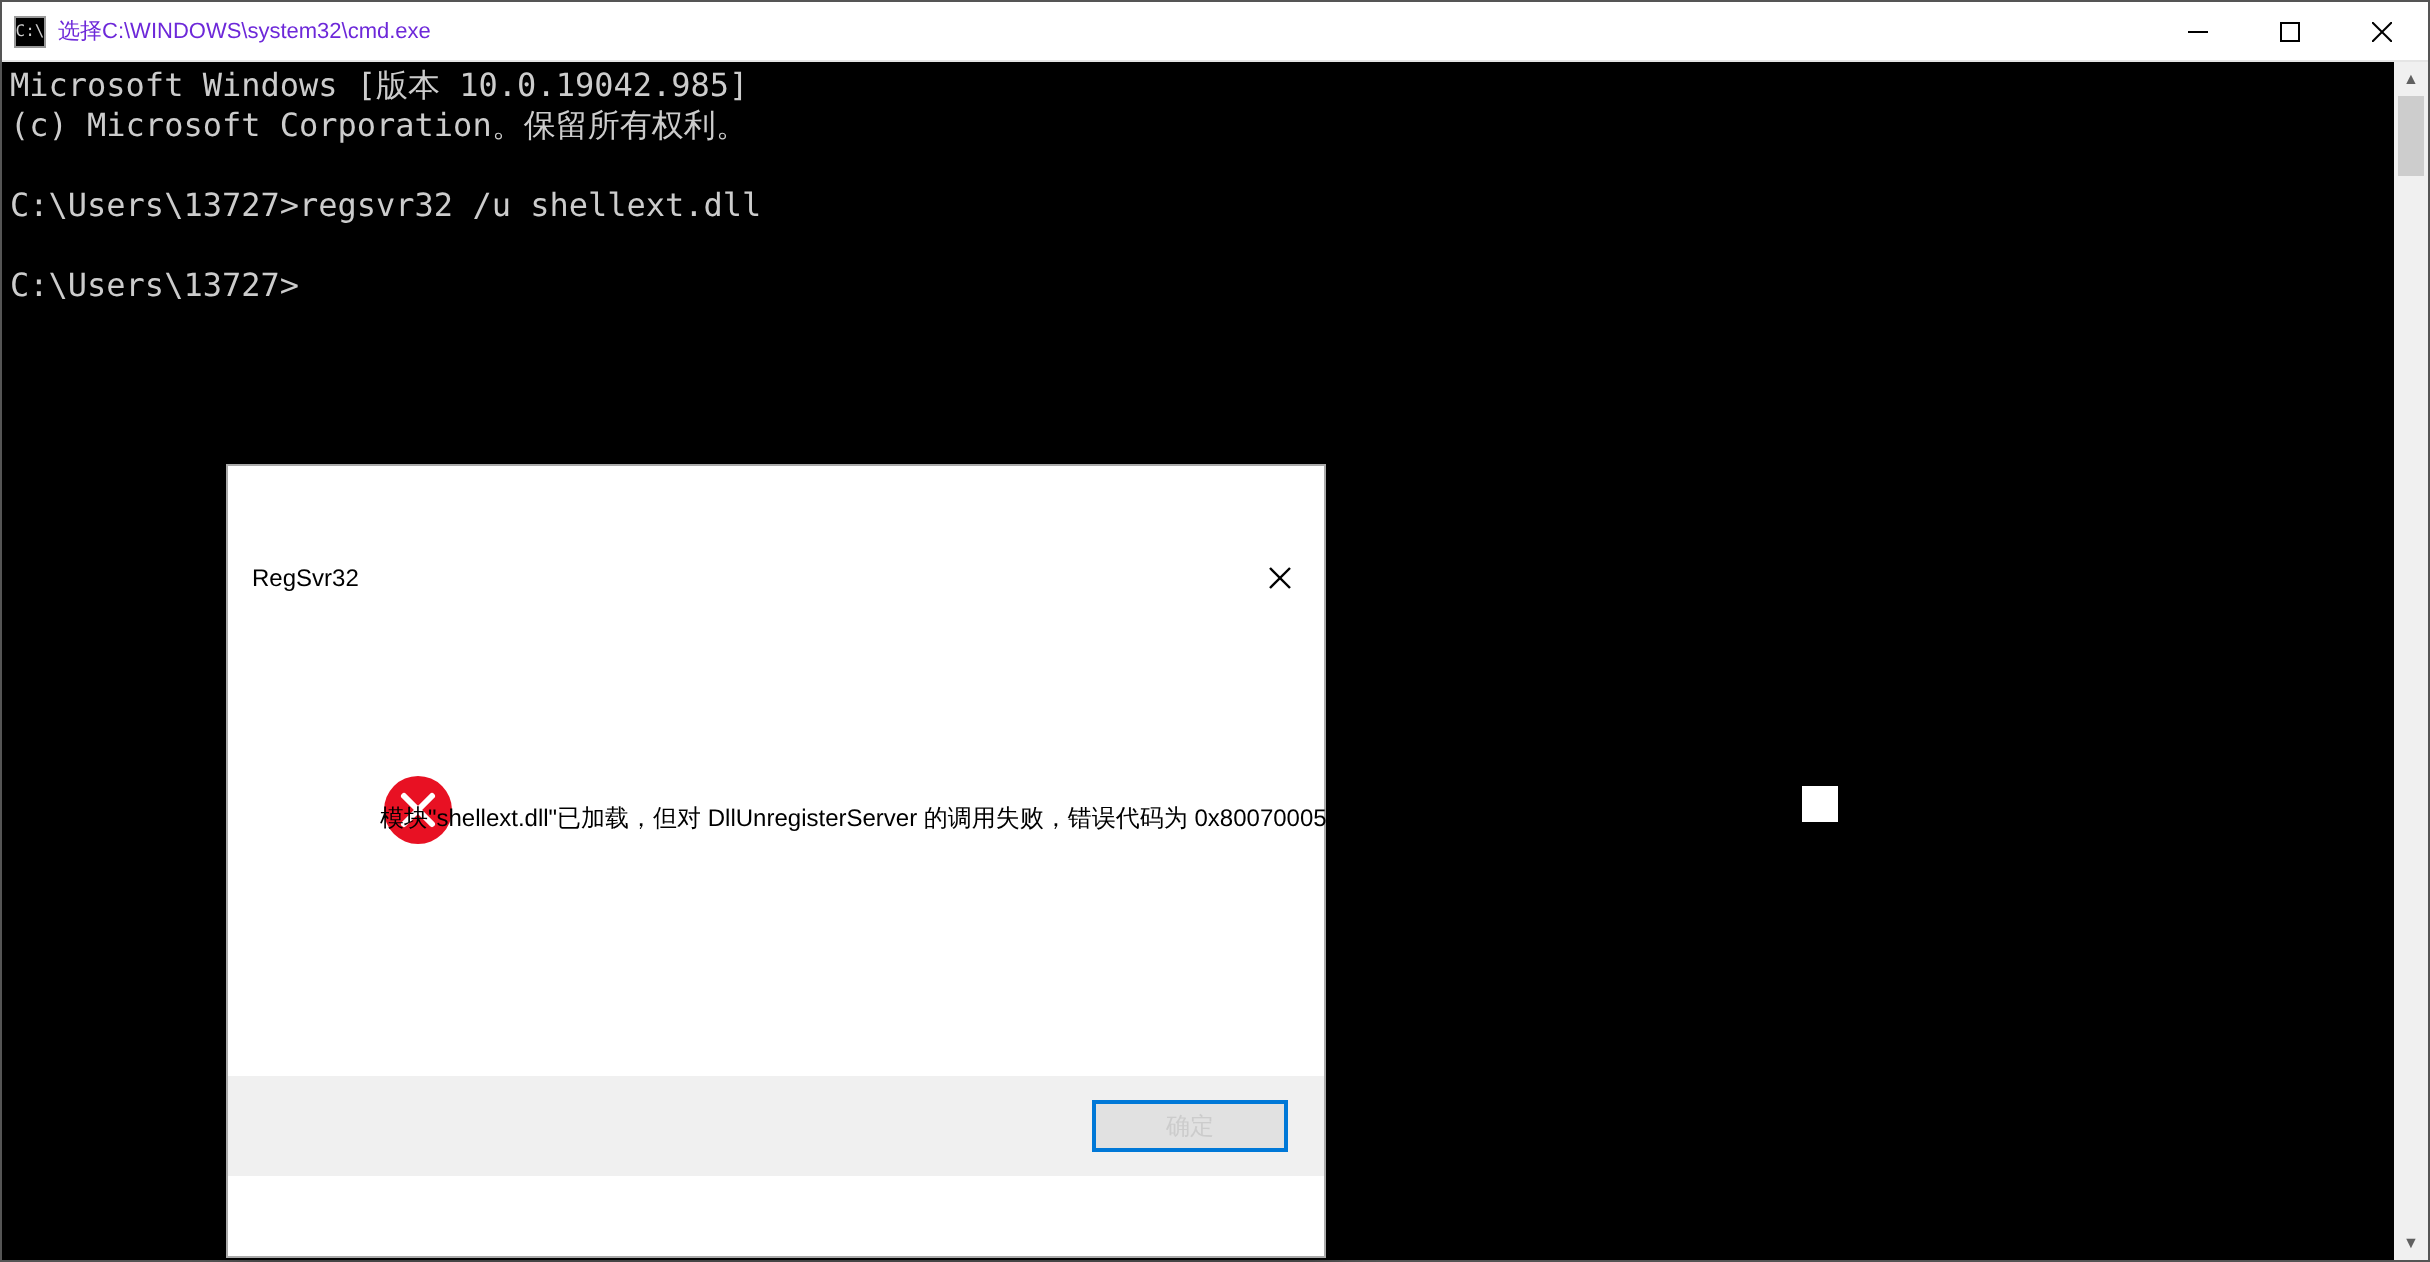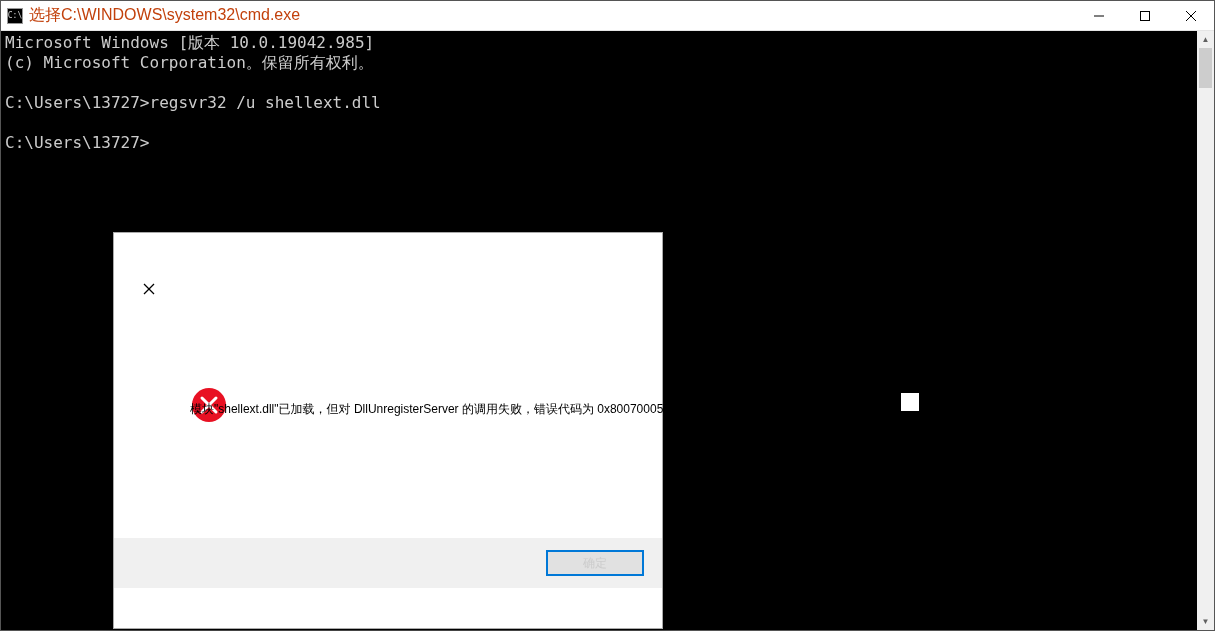--- a/index.html
+++ b/index.html
@@ -37,22 +37,22 @@
       border: 1px solid #999;
       display: flex;
       align-items: center;
       justify-content: center;
       margin-right: 6px;
       font-size: 8px;
       color: #ccc;
       font-family: monospace;
     }
     .titlebar-title {
-      font-size: 16px;
-      color: #c2410c;
+      font-size: 11px;
+      color: #6d28d9;
       flex: 1;
     }
     .titlebar-controls {
       display: flex;
       height: 100%;
     }
     .titlebar-btn {
       width: 46px;
       height: 100%;
       display: flex;
@@ -213,20 +213,21 @@
     <div class="console-content"><span>Microsoft Windows [版本 10.0.19042.985]</span>
 <span>(c) Microsoft Corporation。保留所有权利。</span>
 <span></span>
 <span>C:\Users\13727&gt;regsvr32 /u shellext.dll</span>
 <span></span>
 <span>C:\Users\13727&gt;</span>
       <div class="cursor-block"></div>
 
       <div class="dialog">
         <div class="dialog-titlebar">
+          <div class="dialog-title">RegSvr32</div>
           <div class="dialog-close">
             <svg width="12" height="12" viewBox="0 0 12 12">
                 <line x1="1" y1="1" x2="11" y2="11" stroke="#000" stroke-width="1.2"></line>
                 <line x1="11" y1="1" x2="1" y2="11" stroke="#000" stroke-width="1.2"></line>
               </svg>
           </div>
         </div>
         <div class="dialog-body">
           <div class="dialog-icon">
             <svg width="36" height="36" viewBox="0 0 36 36">

